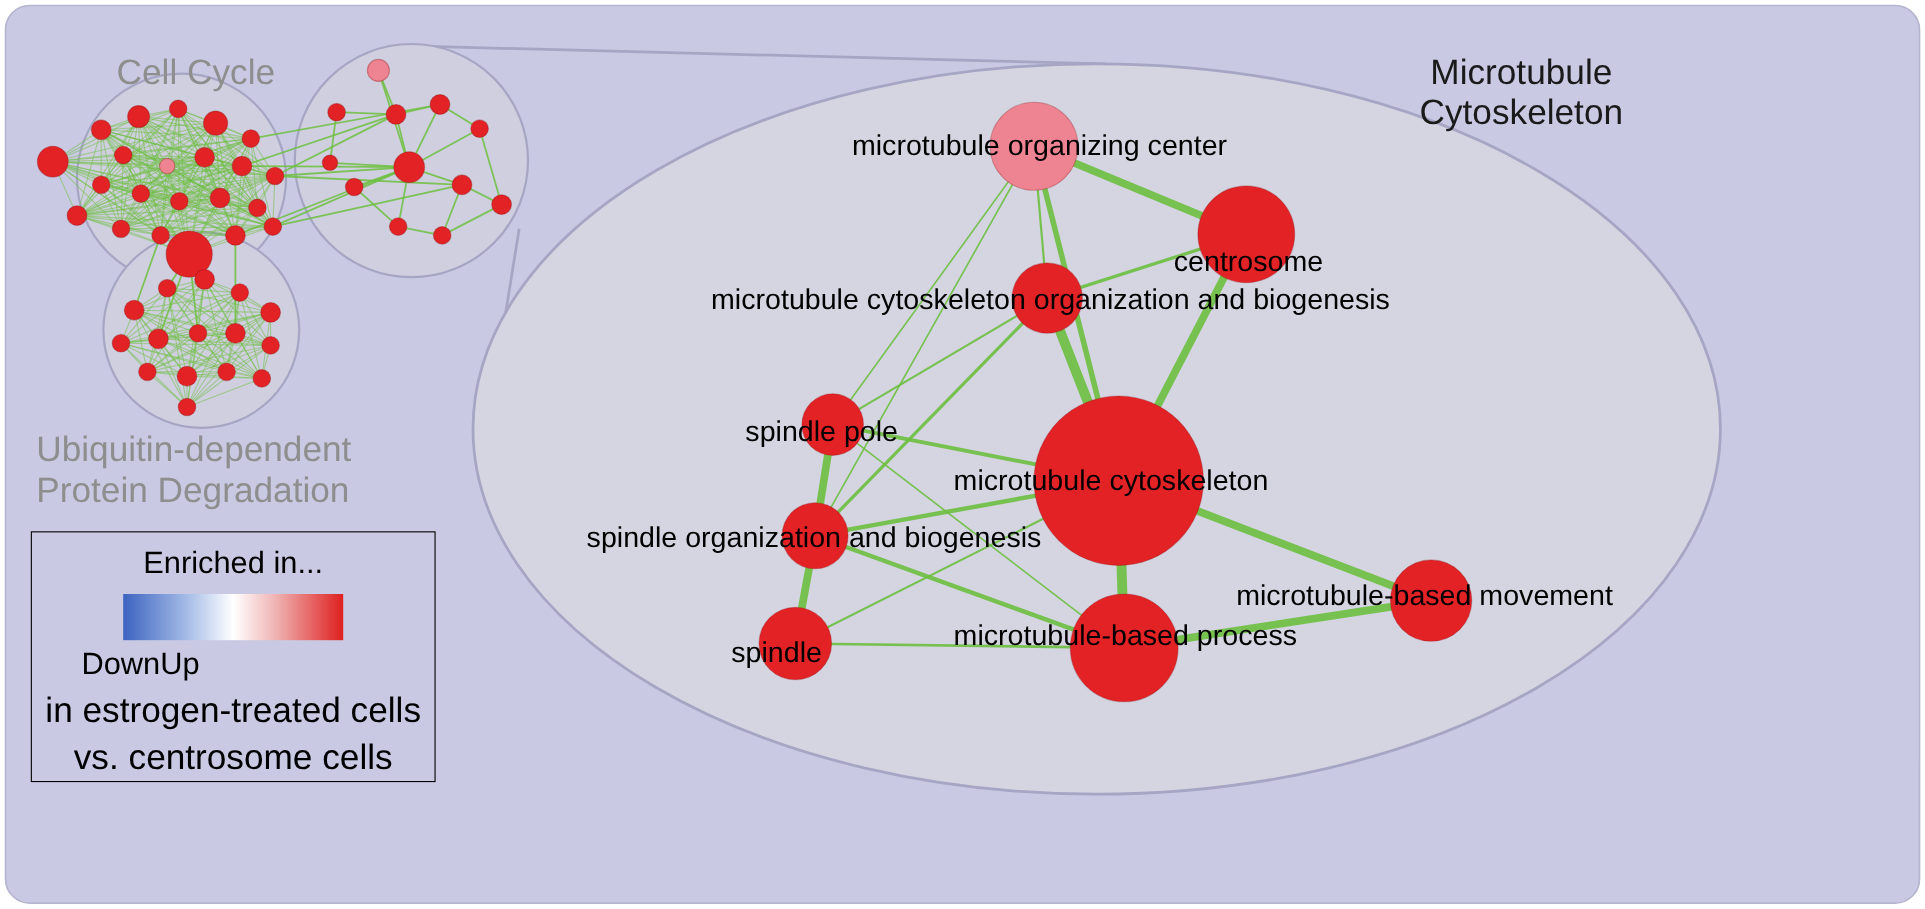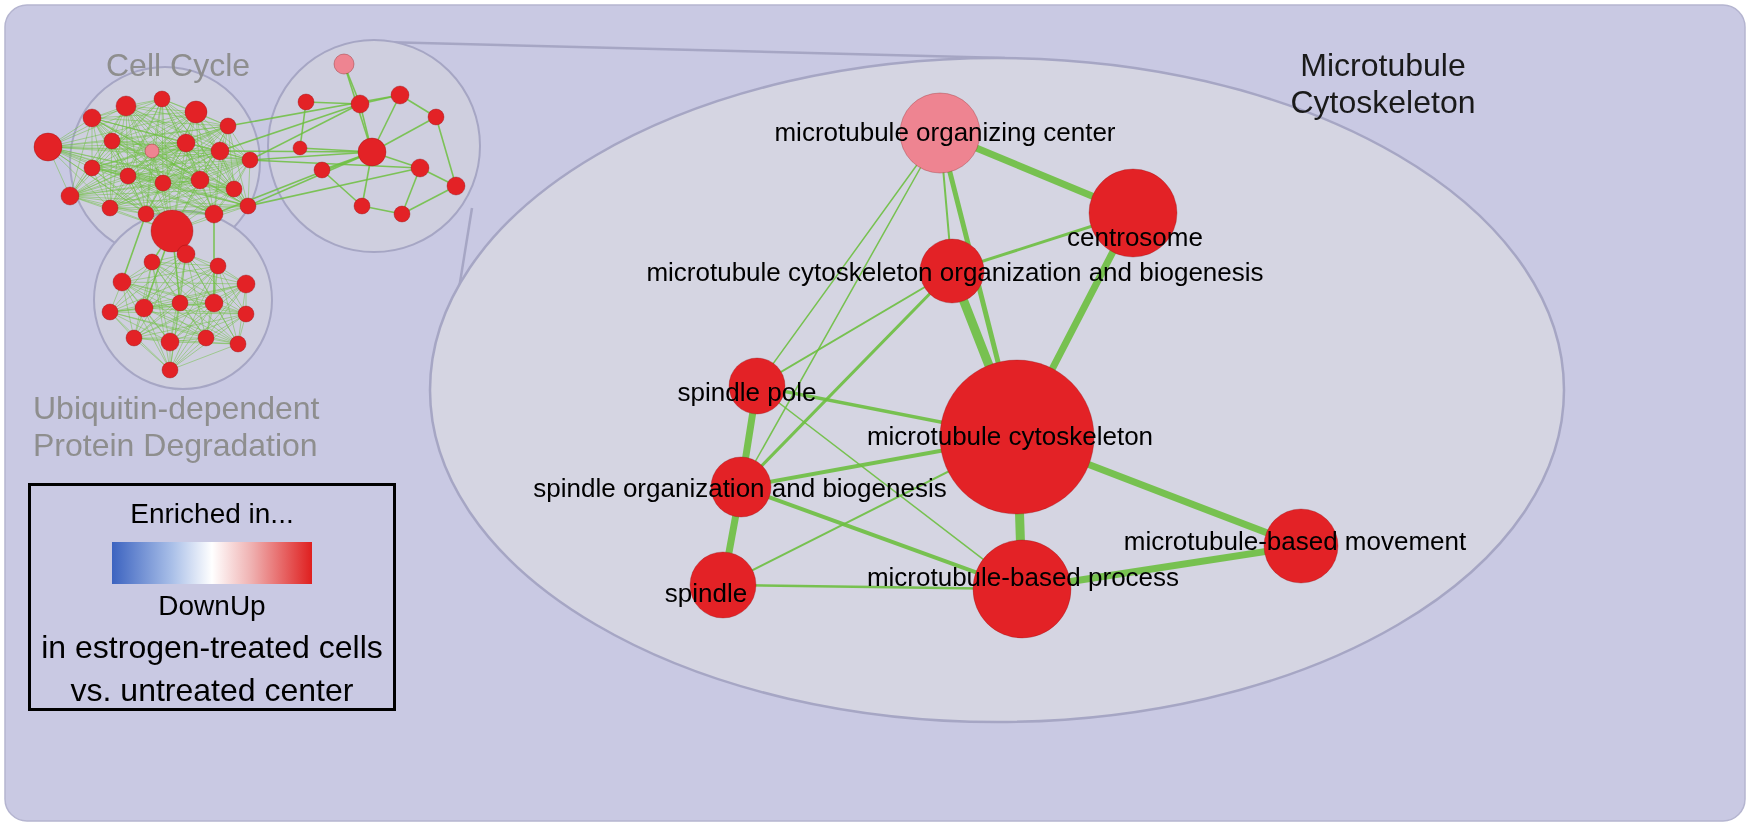--- a/index.html
+++ b/index.html
@@ -14,30 +14,30 @@
     .stage svg { position: absolute; left: 0; top: 0; }
     .cluster-label { font-size: 32px; font-family: "Liberation Sans", sans-serif; }
     .main-title { font-size: 32px; fill: #1a1a1a; font-family: "Liberation Sans", sans-serif; }
     .node-label { font-size: 26px; fill: #000000; font-family: "Liberation Sans", sans-serif; }
     .legend {
       position: absolute;
       left: 28px;
       top: 483px;
       width: 368px;
       height: 228px;
-      border: 3px solid #000000;
+      border: 1px solid #000000;
       padding-top: 12px;
       text-align: center;
       color: #000000;
     }
     .legend-title { font-size: 28px; margin-bottom: 12px; }
     .legend-gradient { width: 200px; height: 42px; margin: 0 auto; }
     .legend-ends {
       display: flex;
-      justify-content: center;
+      justify-content: flex-start;
       width: 276px;
       margin: 6px auto 4px;
       font-size: 28px;
     }
     .legend-caption { font-size: 32px; line-height: 1.35; }
   </style>
 </head>
 <body>
 
 <div class="stage">
@@ -534,15 +534,15 @@
   </svg>
 
   <div class="legend">
     <div class="legend-title">Enriched in...</div>
     <div class="legend-gradient" style="background: linear-gradient(90deg, rgb(60, 99, 192) 0%, rgb(169, 191, 232) 30%, rgb(255, 255, 255) 50%, rgb(239, 176, 176) 70%, rgb(223, 31, 31) 100%);"></div>
     <div class="legend-ends">
       <span>Down</span>
       <span>Up</span>
     </div>
     <div class="legend-caption">in estrogen-treated cells</div>
-    <div class="legend-caption">vs. untreated center</div>
+    <div class="legend-caption">vs. centrosome cells</div>
   </div>
 </div>
 
 </body></html>

